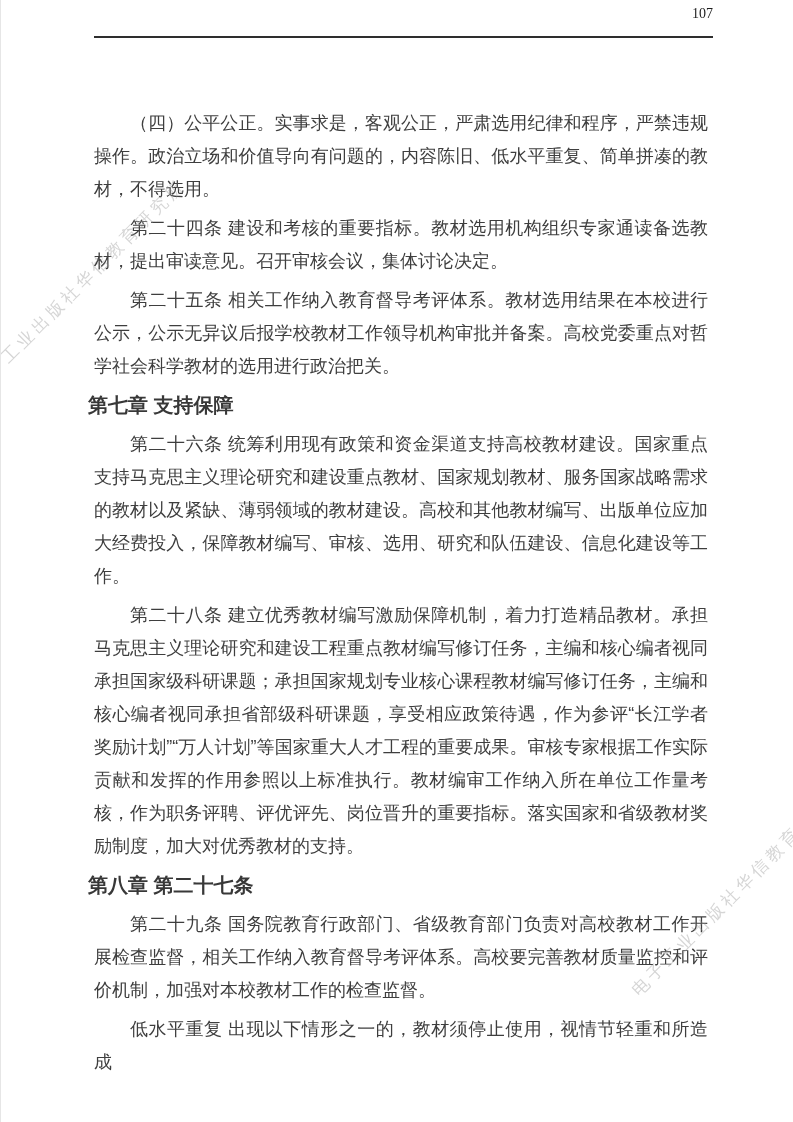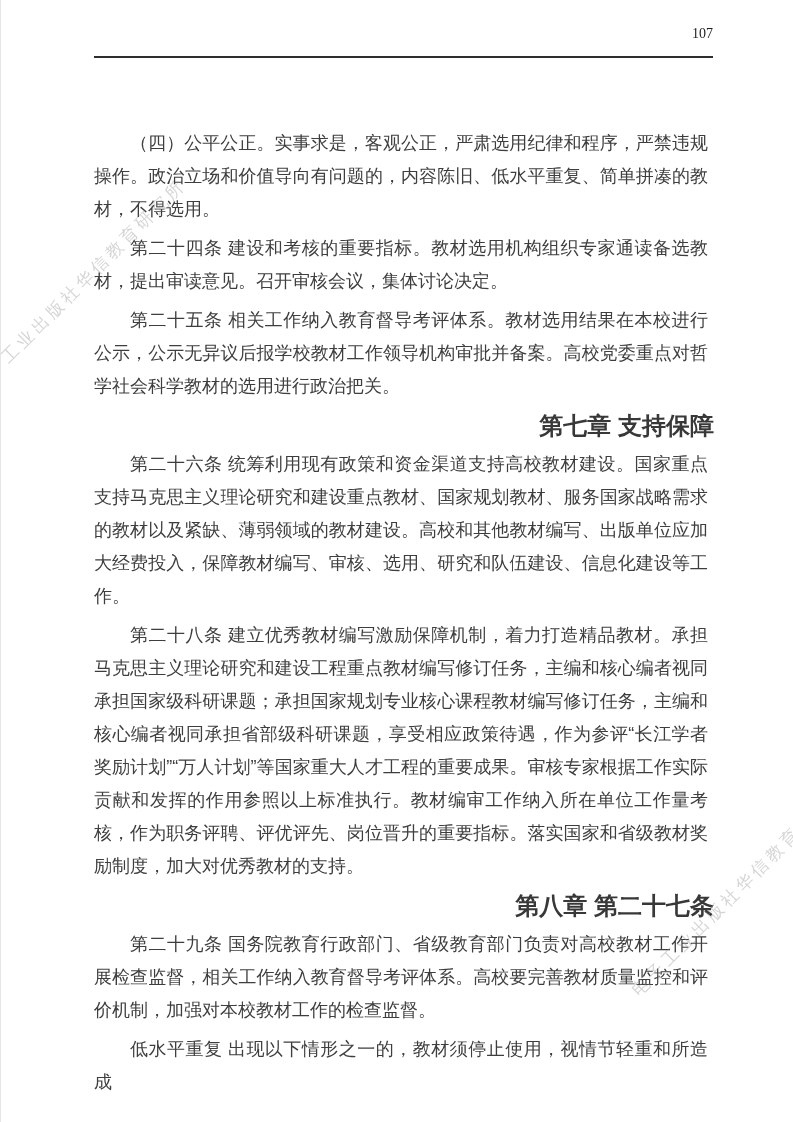--- a/index.html
+++ b/index.html
@@ -20,21 +20,20 @@
   .page-header {
     padding: 5px 80px 0 93px;
   }
   .page-number {
     display: block;
     text-align: right;
     font-family: "Liberation Serif", serif;
     font-size: 14px;
     line-height: 17px;
     color: #1d1d1d;
-    margin-top: 20px;
   }
   .header-rule {
     margin-top: 14px;
     height: 2px;
     background: #2e2e2e;
   }
   .doc-body {
     margin: 0 79px 0 87px;
     padding-top: 63px;
     font-size: 18px;
@@ -43,24 +42,24 @@
     text-align: justify;
     text-justify: inter-ideograph;
   }
   .para {
     margin: 6px;
     text-indent: 2em;
     word-break: break-all;
   }
   .chapter-heading {
     margin: 0;
-    font-size: 24px;
+    font-size: 20px;
     font-weight: bold;
     line-height: 33px;
-    text-align: right;
+    text-align: left;
     color: #383838;
   }
   .watermark {
     position: absolute;
     white-space: nowrap;
     font-size: 17px;
     letter-spacing: 4px;
     color: rgba(145, 145, 145, 0.38);
     transform: rotate(-45deg);
     transform-origin: 0 100%;

